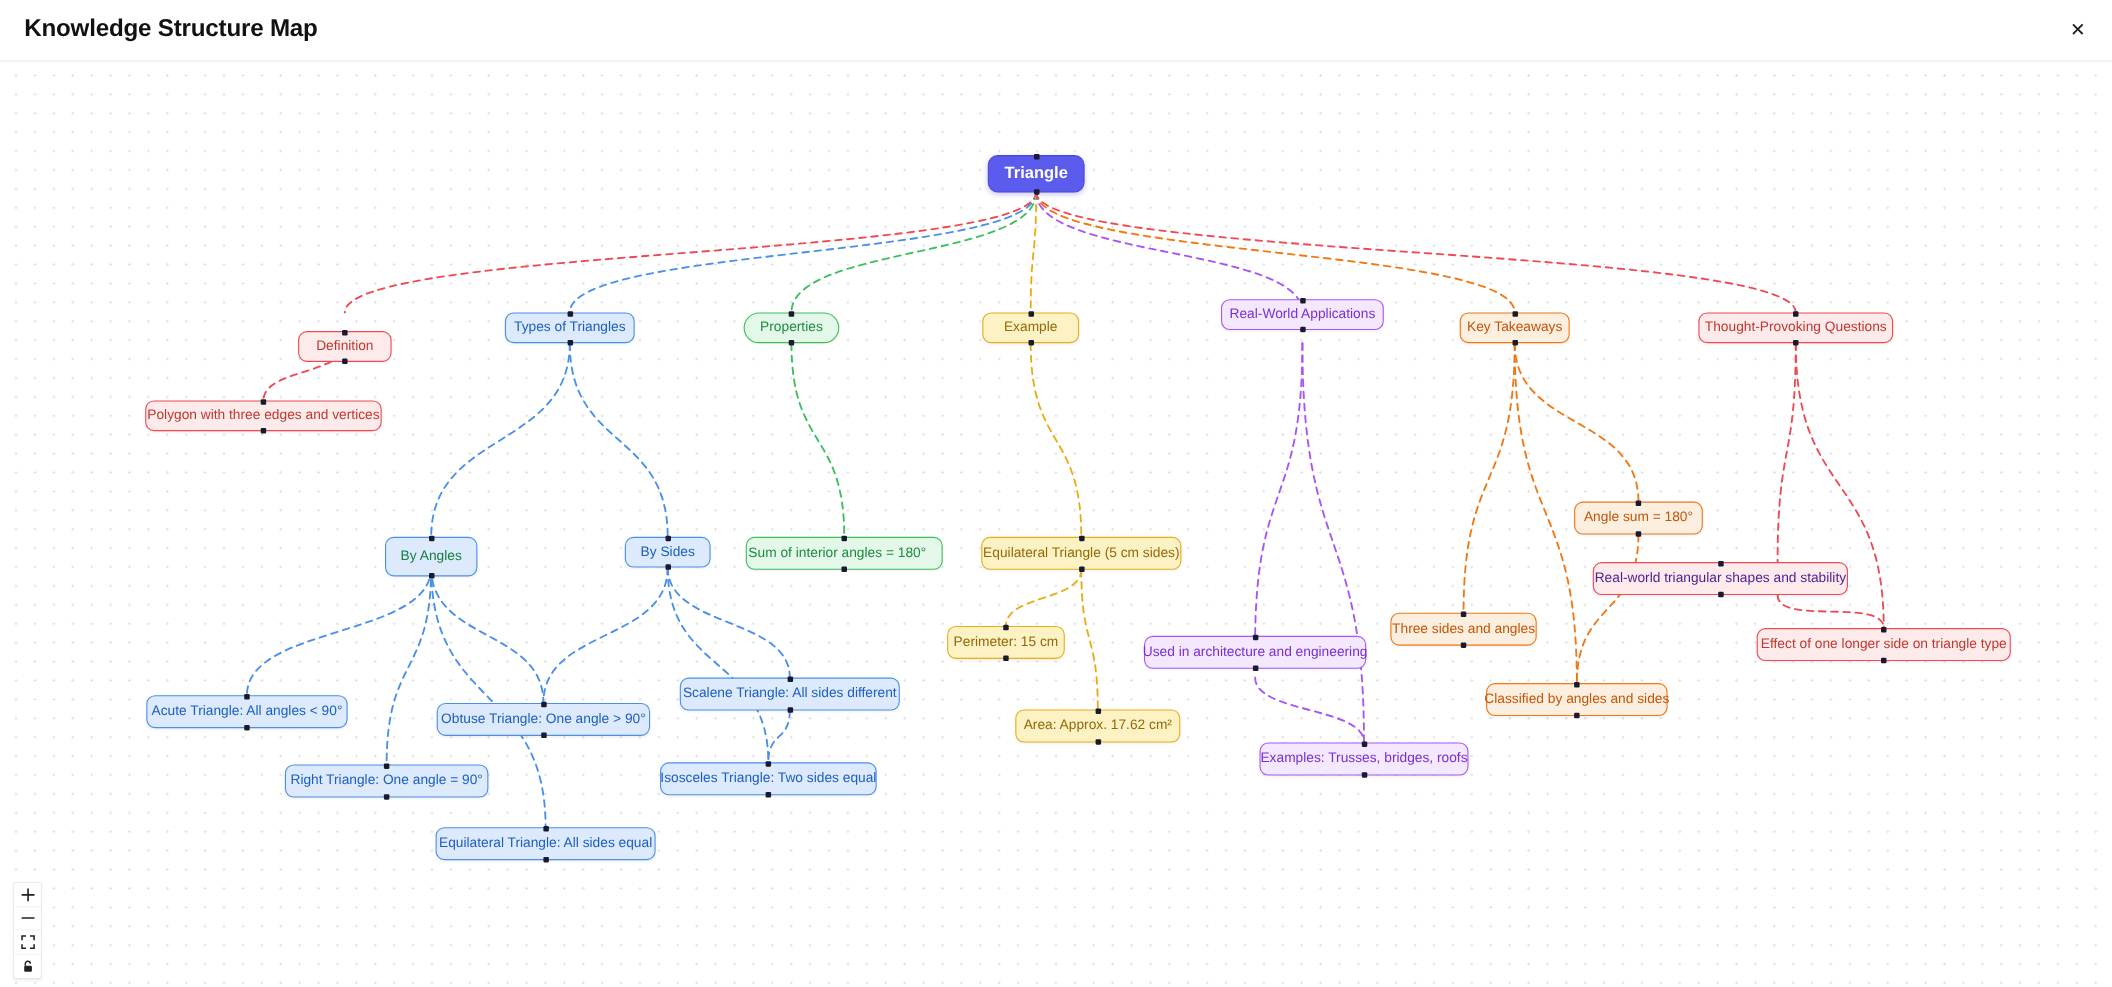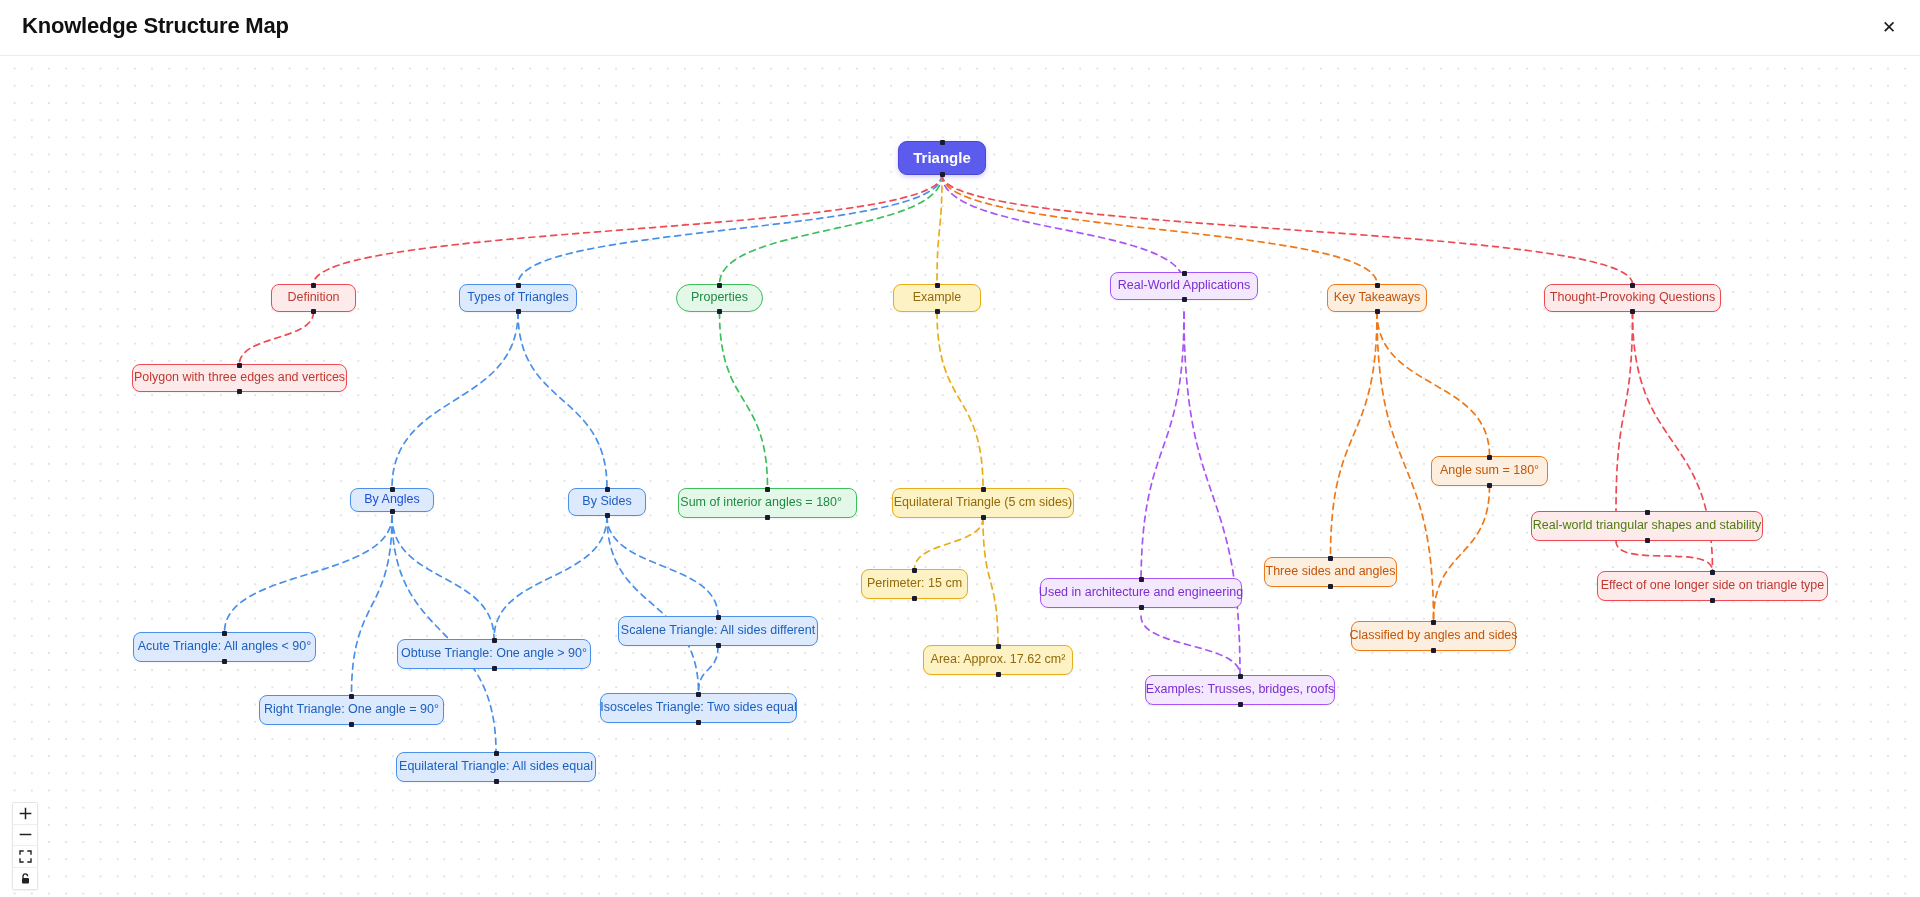--- a/index.html
+++ b/index.html
@@ -167,21 +167,21 @@
       <path d="M 1632.5 256 C 1632.5 365.45, 1616 345.55, 1616 455" stroke="#ef4a53" stroke-width="1.7" fill="none" stroke-dasharray="6 5" stroke-linecap="round"></path>
       <path d="M 1632.5 256 C 1632.5 398.45000000000005, 1712.5 372.54999999999995, 1712.5 515" stroke="#ef4a53" stroke-width="1.7" fill="none" stroke-dasharray="6 5" stroke-linecap="round"></path>
       <path d="M 1616 485 C 1616 513, 1712.5 487, 1712.5 515" stroke="#ef4a53" stroke-width="1.7" fill="none" stroke-dasharray="6 5" stroke-linecap="round"></path>
     </svg>
   <div id="node-layer">
       <div class="node root" style="left: 898px; top: 85px; width: 88px; height: 34px; background: rgb(91, 91, 237); border-color: rgb(74, 71, 214); color: rgb(255, 255, 255);">
         <span class="handle top"></span>
         <span>Triangle</span>
         <span class="handle bottom"></span>
       </div>
-      <div class="node" style="left: 271px; top: 228px; width: 85px; height: 28px; background: rgb(253, 235, 236); border-color: rgb(239, 74, 83); color: rgb(192, 57, 47);">
+      <div class="node" style="left: 271px; top: 245px; width: 85px; height: 28px; background: rgb(253, 235, 236); border-color: rgb(239, 74, 83); color: rgb(192, 57, 47);">
         <span class="handle top"></span>
         <span>Definition</span>
         <span class="handle bottom"></span>
       </div>
       <div class="node" style="left: 459px; top: 228px; width: 118px; height: 28px; background: rgb(221, 234, 253); border-color: rgb(74, 144, 232); color: rgb(28, 95, 189);">
         <span class="handle top"></span>
         <span>Types of Triangles</span>
         <span class="handle bottom"></span>
       </div>
       <div class="node" style="left: 676px; top: 228px; width: 87px; height: 28px; background: rgb(228, 248, 233); border-color: rgb(60, 191, 92); color: rgb(31, 138, 66); border-radius: 14px;">
@@ -207,21 +207,21 @@
       <div class="node" style="left: 1544px; top: 228px; width: 177px; height: 28px; background: rgb(253, 235, 236); border-color: rgb(239, 74, 83); color: rgb(192, 57, 47);">
         <span class="handle top"></span>
         <span>Thought-Provoking Questions</span>
         <span class="handle bottom"></span>
       </div>
       <div class="node" style="left: 132px; top: 308px; width: 215px; height: 28px; background: rgb(253, 235, 236); border-color: rgb(239, 74, 83); color: rgb(192, 57, 47);">
         <span class="handle top"></span>
         <span>Polygon with three edges and vertices</span>
         <span class="handle bottom"></span>
       </div>
-      <div class="node" style="left: 350px; top: 432px; width: 84px; height: 24px; background: rgb(221, 234, 253); border-color: rgb(74, 144, 232); color: #1d4ed8;">
+      <div class="node" style="left: 350px; top: 432px; width: 84px; height: 36px; background: rgb(221, 234, 253); border-color: rgb(74, 144, 232); color: #15803d;">
         <span class="handle top"></span>
         <span>By Angles</span>
         <span class="handle bottom"></span>
       </div>
       <div class="node" style="left: 568px; top: 432px; width: 78px; height: 28px; background: rgb(221, 234, 253); border-color: rgb(74, 144, 232); color: rgb(28, 95, 189);">
         <span class="handle top"></span>
         <span>By Sides</span>
         <span class="handle bottom"></span>
       </div>
       <div class="node" style="left: 133px; top: 576px; width: 183px; height: 30px; background: rgb(221, 234, 253); border-color: rgb(74, 144, 232); color: rgb(28, 95, 189);">
@@ -292,21 +292,21 @@
       <div class="node" style="left: 1264px; top: 501px; width: 133px; height: 30px; background: rgb(253, 239, 223); border-color: rgb(240, 120, 21); color: rgb(194, 86, 10);">
         <span class="handle top"></span>
         <span>Three sides and angles</span>
         <span class="handle bottom"></span>
       </div>
       <div class="node" style="left: 1351px; top: 565px; width: 165px; height: 30px; background: rgb(253, 239, 223); border-color: rgb(240, 120, 21); color: rgb(194, 86, 10);">
         <span class="handle top"></span>
         <span>Classified by angles and sides</span>
         <span class="handle bottom"></span>
       </div>
-      <div class="node" style="left: 1531px; top: 455px; width: 232px; height: 30px; background: rgb(253, 235, 236); border-color: rgb(239, 74, 83); color: #4d7c0f;">
+      <div class="node" style="left: 1448px; top: 455px; width: 232px; height: 30px; background: rgb(253, 235, 236); border-color: rgb(239, 74, 83); color: #4c1d95;">
         <span class="handle top"></span>
         <span>Real-world triangular shapes and stability</span>
         <span class="handle bottom"></span>
       </div>
       <div class="node" style="left: 1597px; top: 515px; width: 231px; height: 30px; background: rgb(253, 235, 236); border-color: rgb(239, 74, 83); color: rgb(192, 57, 47);">
         <span class="handle top"></span>
         <span>Effect of one longer side on triangle type</span>
         <span class="handle bottom"></span>
       </div>
     </div>

